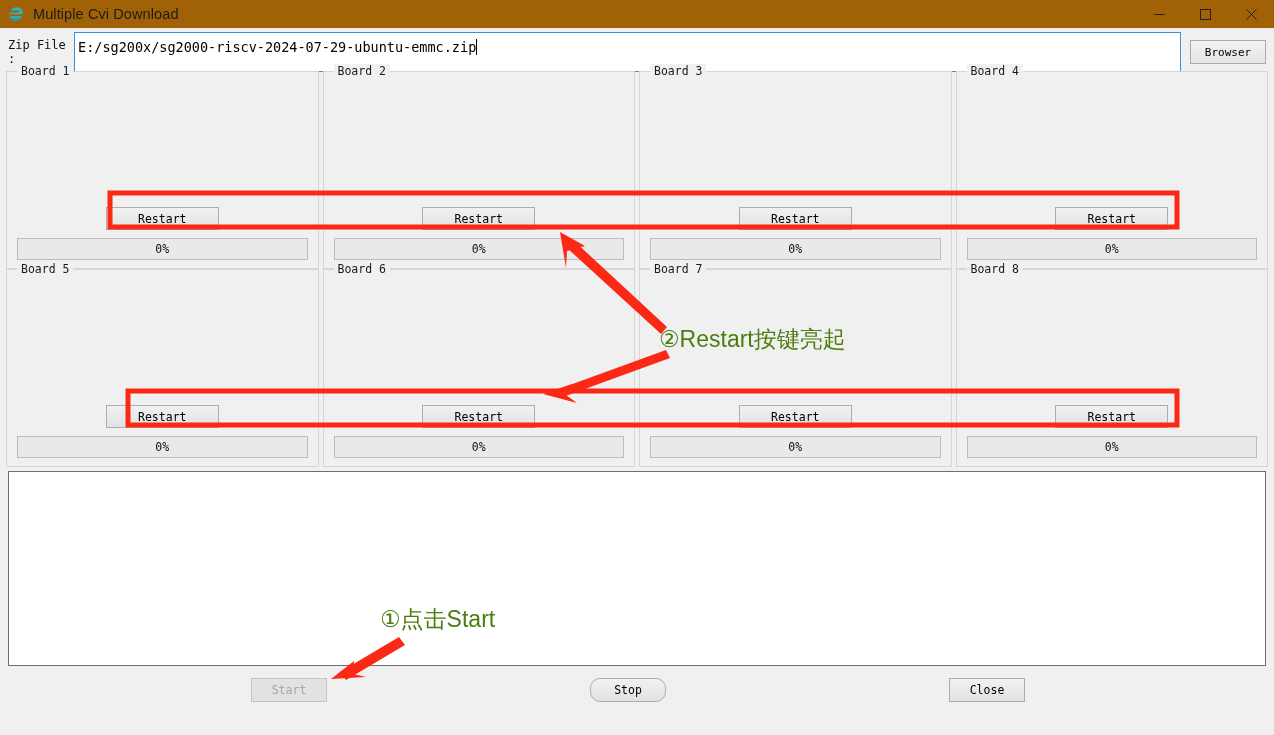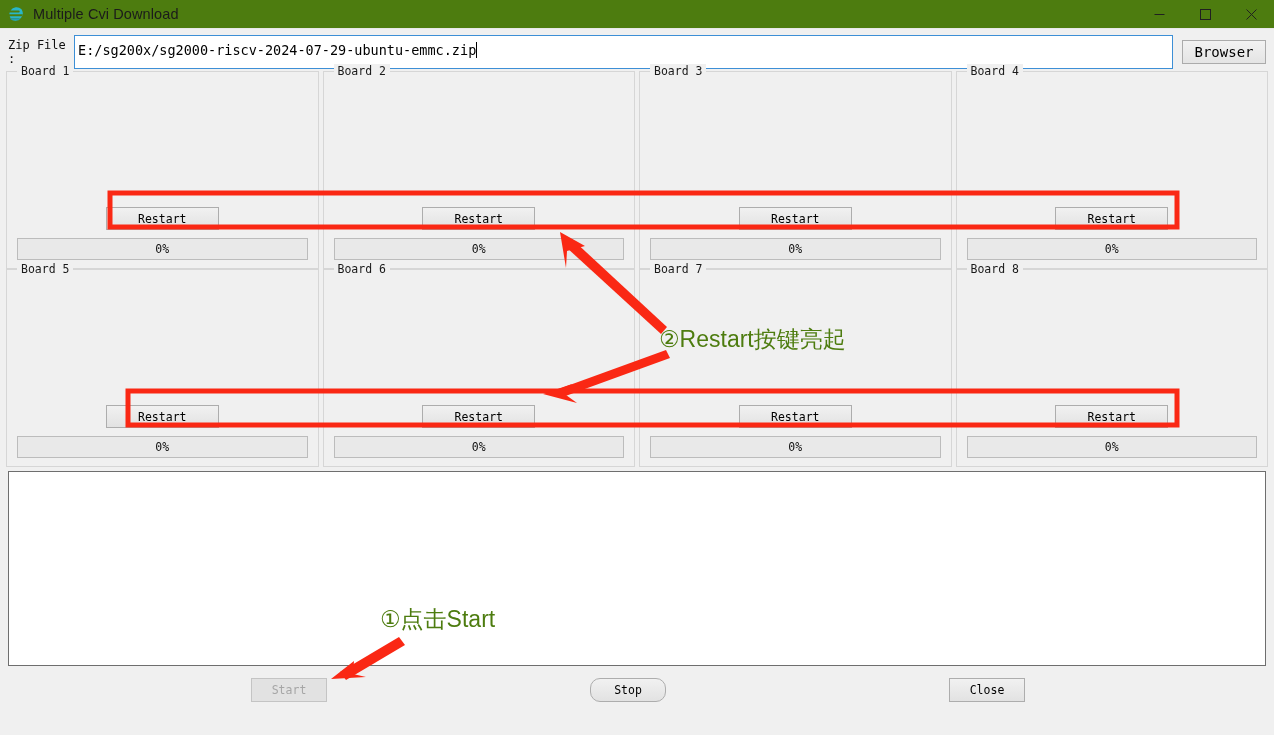--- a/index.html
+++ b/index.html
@@ -10,21 +10,21 @@
     width: 1274px;
     height: 735px;
     background: #f0f0f0;
     font-family: "Liberation Sans", sans-serif;
     overflow: hidden;
     position: relative;
   }
   
   #titlebar {
     height: 28px;
-    background: #4d7c0f;
+    background: #a16207;
     display: flex;
     align-items: center;
     position: relative;
     border-bottom: 1px solid #e8e8e8;
   }
   #app-icon {
     width: 18px;
     height: 18px;
     margin-left: 7px;
     margin-right: 8px;
@@ -64,21 +64,21 @@
   }
   #zip-label {
     font-family: "DejaVu Sans Mono", monospace;
     font-size: 12px;
     color: #111;
     width: 66px;
     flex: 0 0 auto;
   }
   #zip-input {
     flex: 1 1 auto;
-    height: 34px;
+    height: 40px;
     border: 1px solid #3d8fd6;
     background: #ffffff;
     font-family: "DejaVu Sans Mono", monospace;
     font-size: 13.5px;
     color: #000;
     padding: 0 3px;
     line-height: 28px;
     position: relative;
     white-space: nowrap;
     overflow: hidden;
@@ -86,29 +86,29 @@
   }
   #caret {
     display: inline-block;
     width: 1px;
     height: 16px;
     background: #000;
     vertical-align: -3px;
     margin-left: 0px;
   }
   #browser-btn {
-    width: 84px;
+    width: 76px;
     height: 24px;
     margin-left: 9px;
     margin-right: 8px;
     flex: 0 0 auto;
     background: linear-gradient(#f2f2f2, #e4e4e4);
     border: 1px solid #ababab;
     font-family: "DejaVu Sans Mono", monospace;
-    font-size: 14px;
+    font-size: 11px;
     color: #000;
     display: flex;
     align-items: center;
     justify-content: center;
     box-sizing: border-box;
   }
 
   
   #boards-wrap {
     margin: 2px 4px 0 4px;

